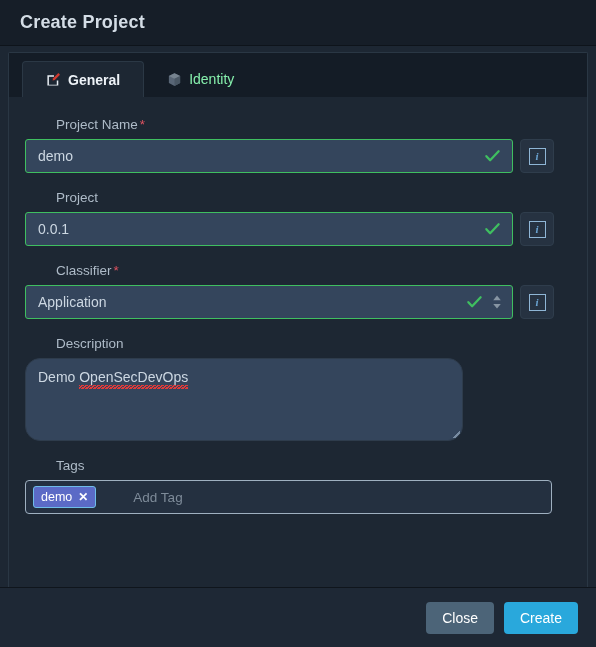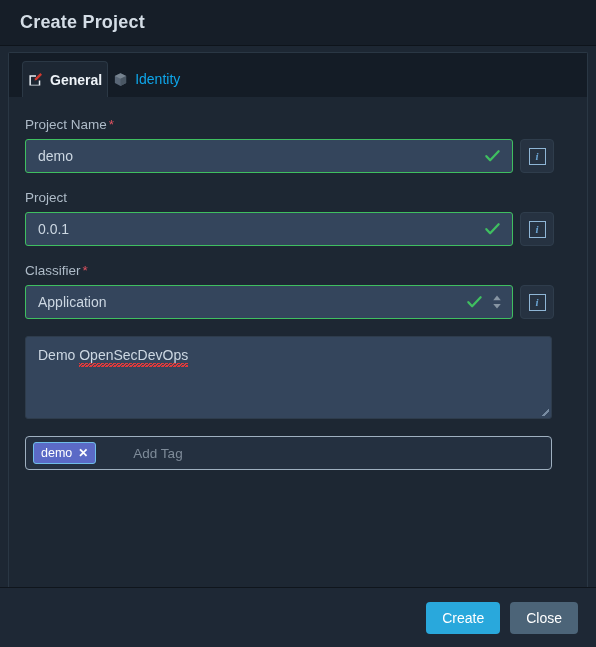--- a/index.html
+++ b/index.html
@@ -71,36 +71,36 @@
     align-items: flex-end;
     padding-left: 13px;
     box-sizing: border-box;
     position: relative;
   }
   .tab {
     height: 36px;
     display: flex;
     align-items: center;
     gap: 7px;
-    padding: 0 5px;
+    padding: 0 23px;
     font-size: 14px;
     box-sizing: border-box;
     border-radius: 4px 4px 0 0;
     cursor: pointer;
     user-select: none;
   }
   .tab.active {
     background: #1d2733;
     color: #eef3f8;
     border: 1px solid #2b3845;
     border-bottom: none;
     font-weight: bold;
   }
   .tab.inactive {
-    color: #0ea5e9;
+    color: #86efac;
     background: transparent;
   }
   .tab-icon {
     display: inline-flex;
     width: 15px;
     height: 15px;
     align-items: center;
     justify-content: center;
   }
   .tab-icon svg { display: block; }
@@ -113,20 +113,21 @@
     overflow: hidden;
   }
   .field {
     margin-bottom: 17px;
   }
   .field-label {
     font-size: 13.5px;
     color: #aebbc8;
     margin-bottom: 7px;
     display: block;
+    margin-left: 31px;
   }
   .req {
     color: #e05260;
     margin-left: 2px;
     font-size: 13.5px;
   }
 
   .input-row {
     display: flex;
     align-items: stretch;
@@ -198,25 +199,25 @@
     font-style: italic;
     font-weight: bold;
     color: #6aa3d1;
     line-height: 1;
     font-family: "Liberation Serif", serif;
   }
 
   
   .textarea-box {
     position: relative;
-    width: 527px;
+    width: 438px;
     height: 83px;
     background: #34455c;
     border: 1px solid #2e3c4c;
-    border-radius: 3px;
+    border-radius: 15px;
     box-sizing: border-box;
     padding: 9px 12px;
   }
   .textarea-text {
     font-size: 14px;
     color: #ccd7e2;
     line-height: 1.3;
   }
   .spell {
     position: relative;
@@ -413,38 +414,40 @@
                 </svg>
               </span>
             </div>
             <div class="info-btn">
               <span class="info-glyph">i</span>
             </div>
           </div>
         </div>
 
         <div class="field">
+          <label class="field-label">Description</label>
           <div class="textarea-box">
             <div class="textarea-text"><span>Demo </span><span class="spell">OpenSecDevOps</span></div>
             <span class="resize-grip"></span>
           </div>
         </div>
 
         <div class="field">
+          <label class="field-label">Tags</label>
           <div class="tags-box">
             <span class="tag-chip">
               <span>demo</span>
               <span class="tag-x">✕</span>
             </span>
             <span class="tag-placeholder">Add Tag</span>
           </div>
         </div>
 
       </div>
     </div>
   </div>
 
   <div class="modal-footer">
+    <button class="btn btn-close">Close</button>
     <button class="btn btn-create">Create</button>
-    <button class="btn btn-close">Close</button>
   </div>
 
 </div>
 
 </body></html>

